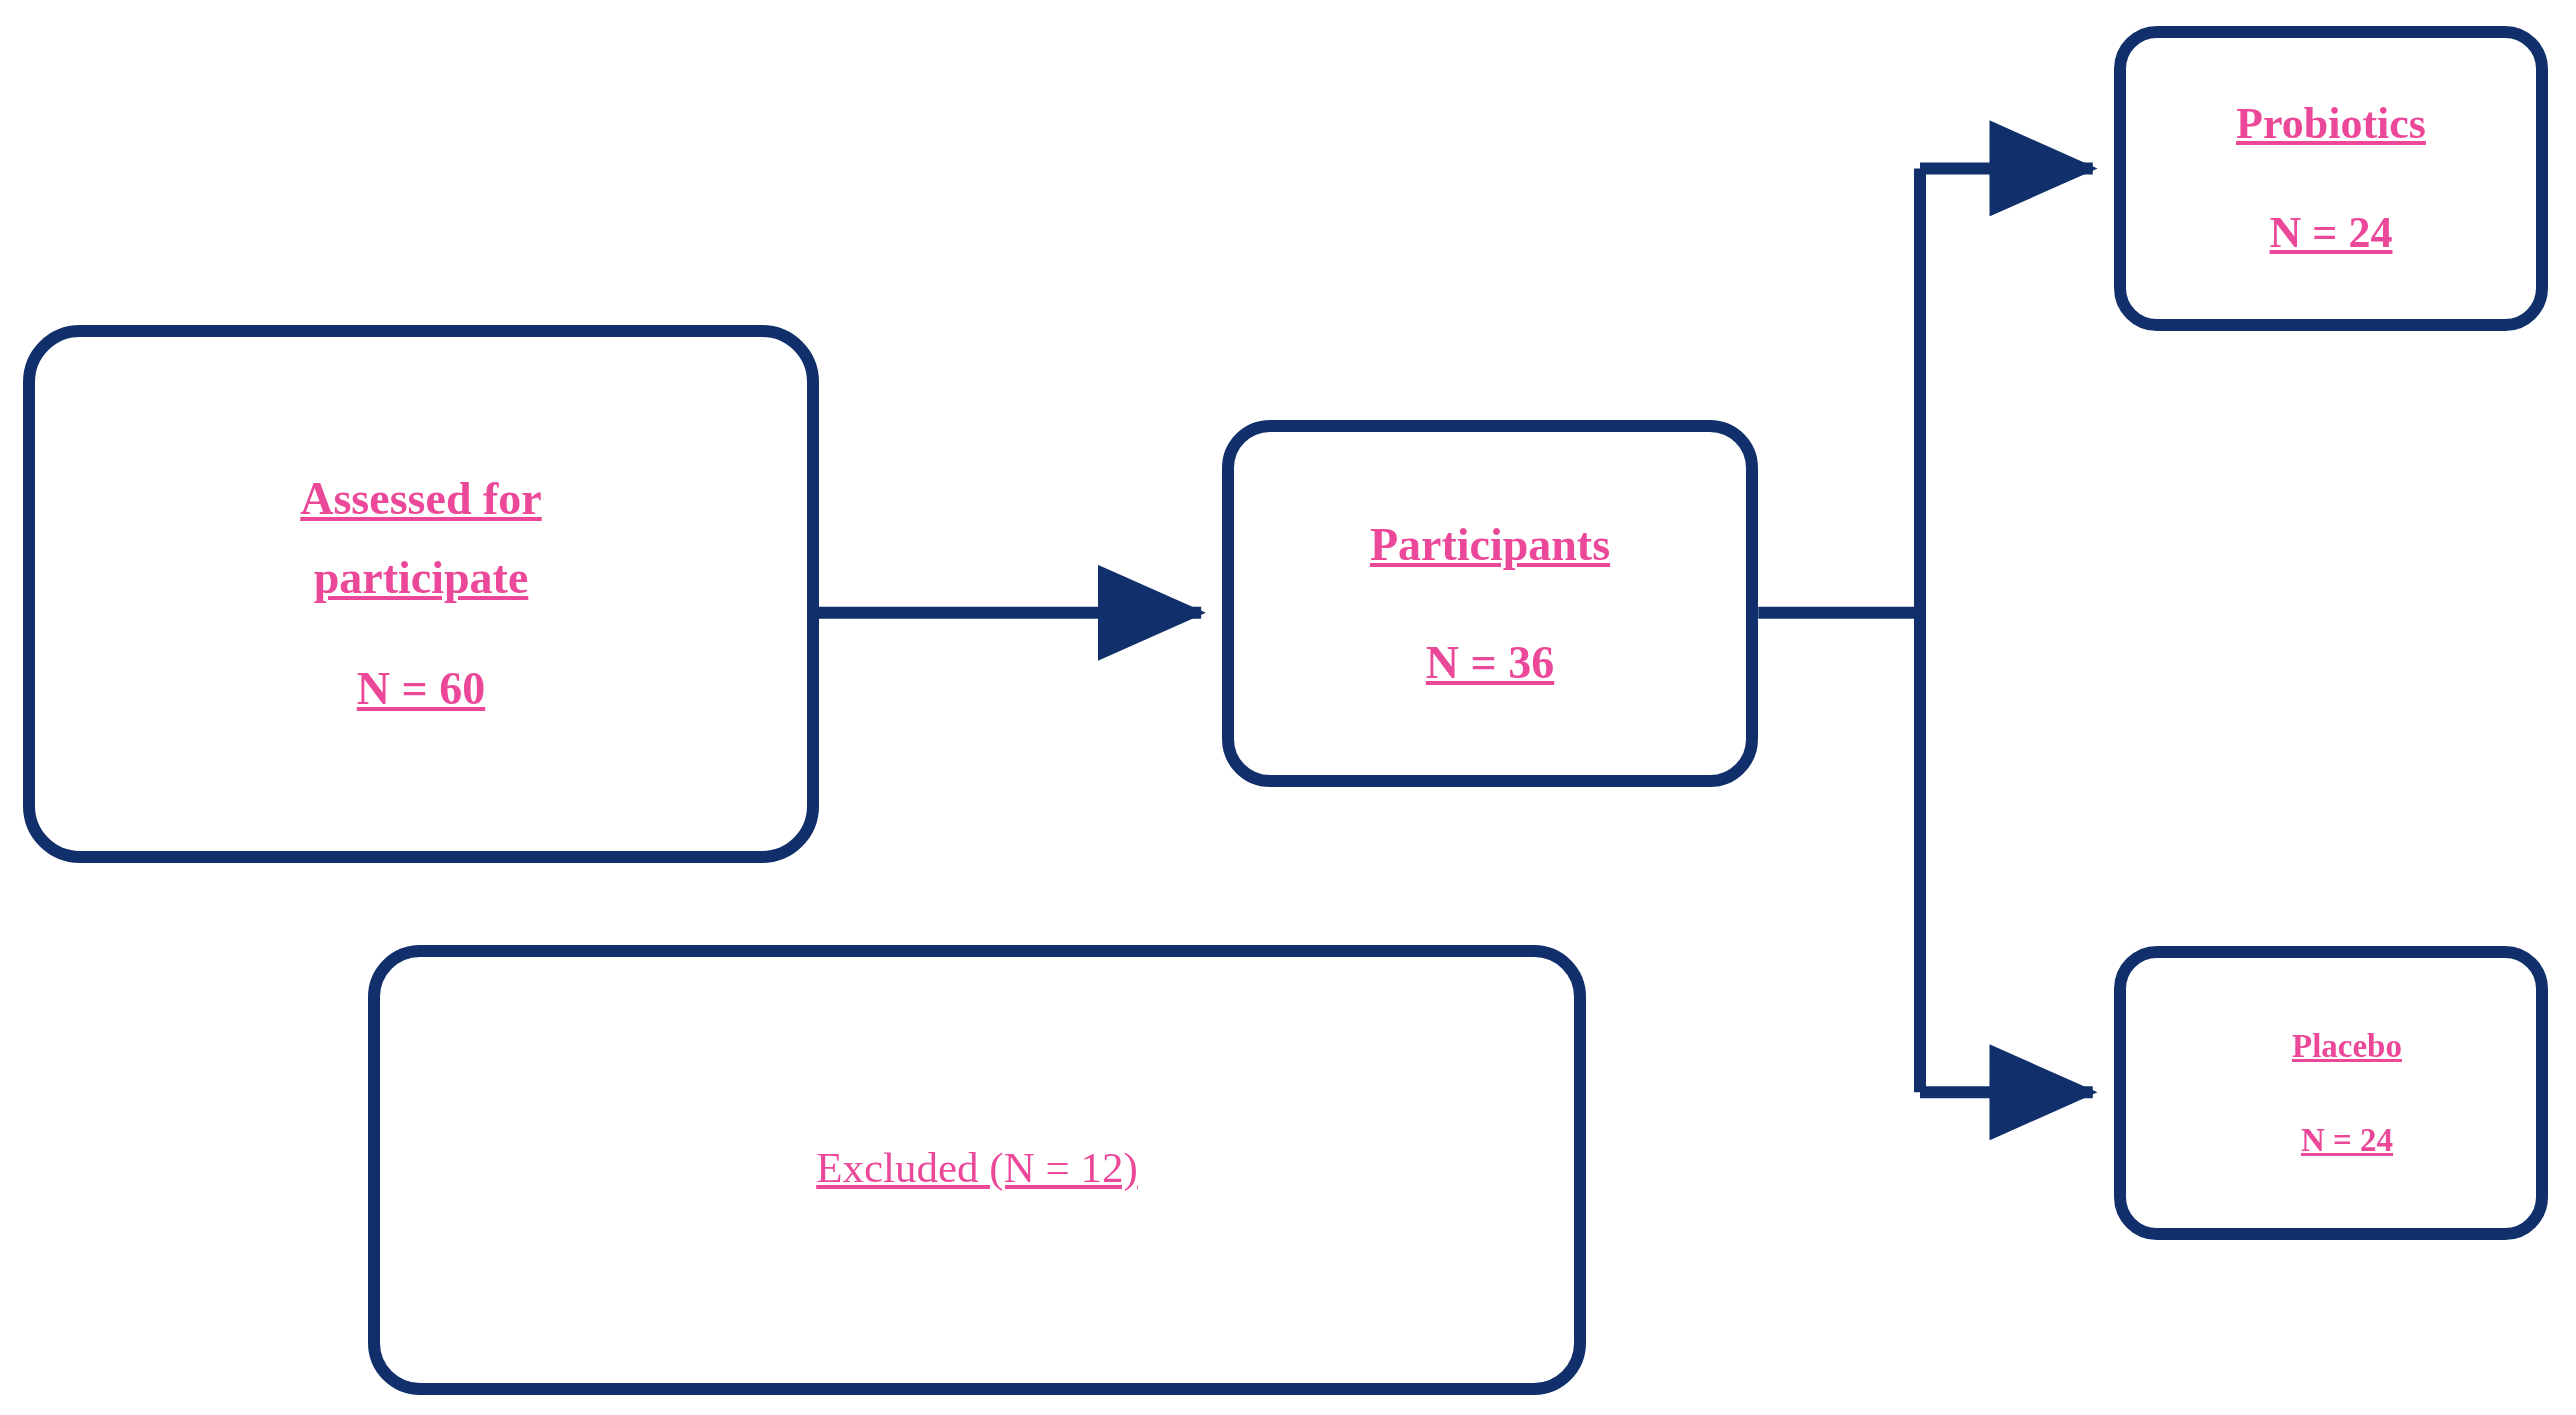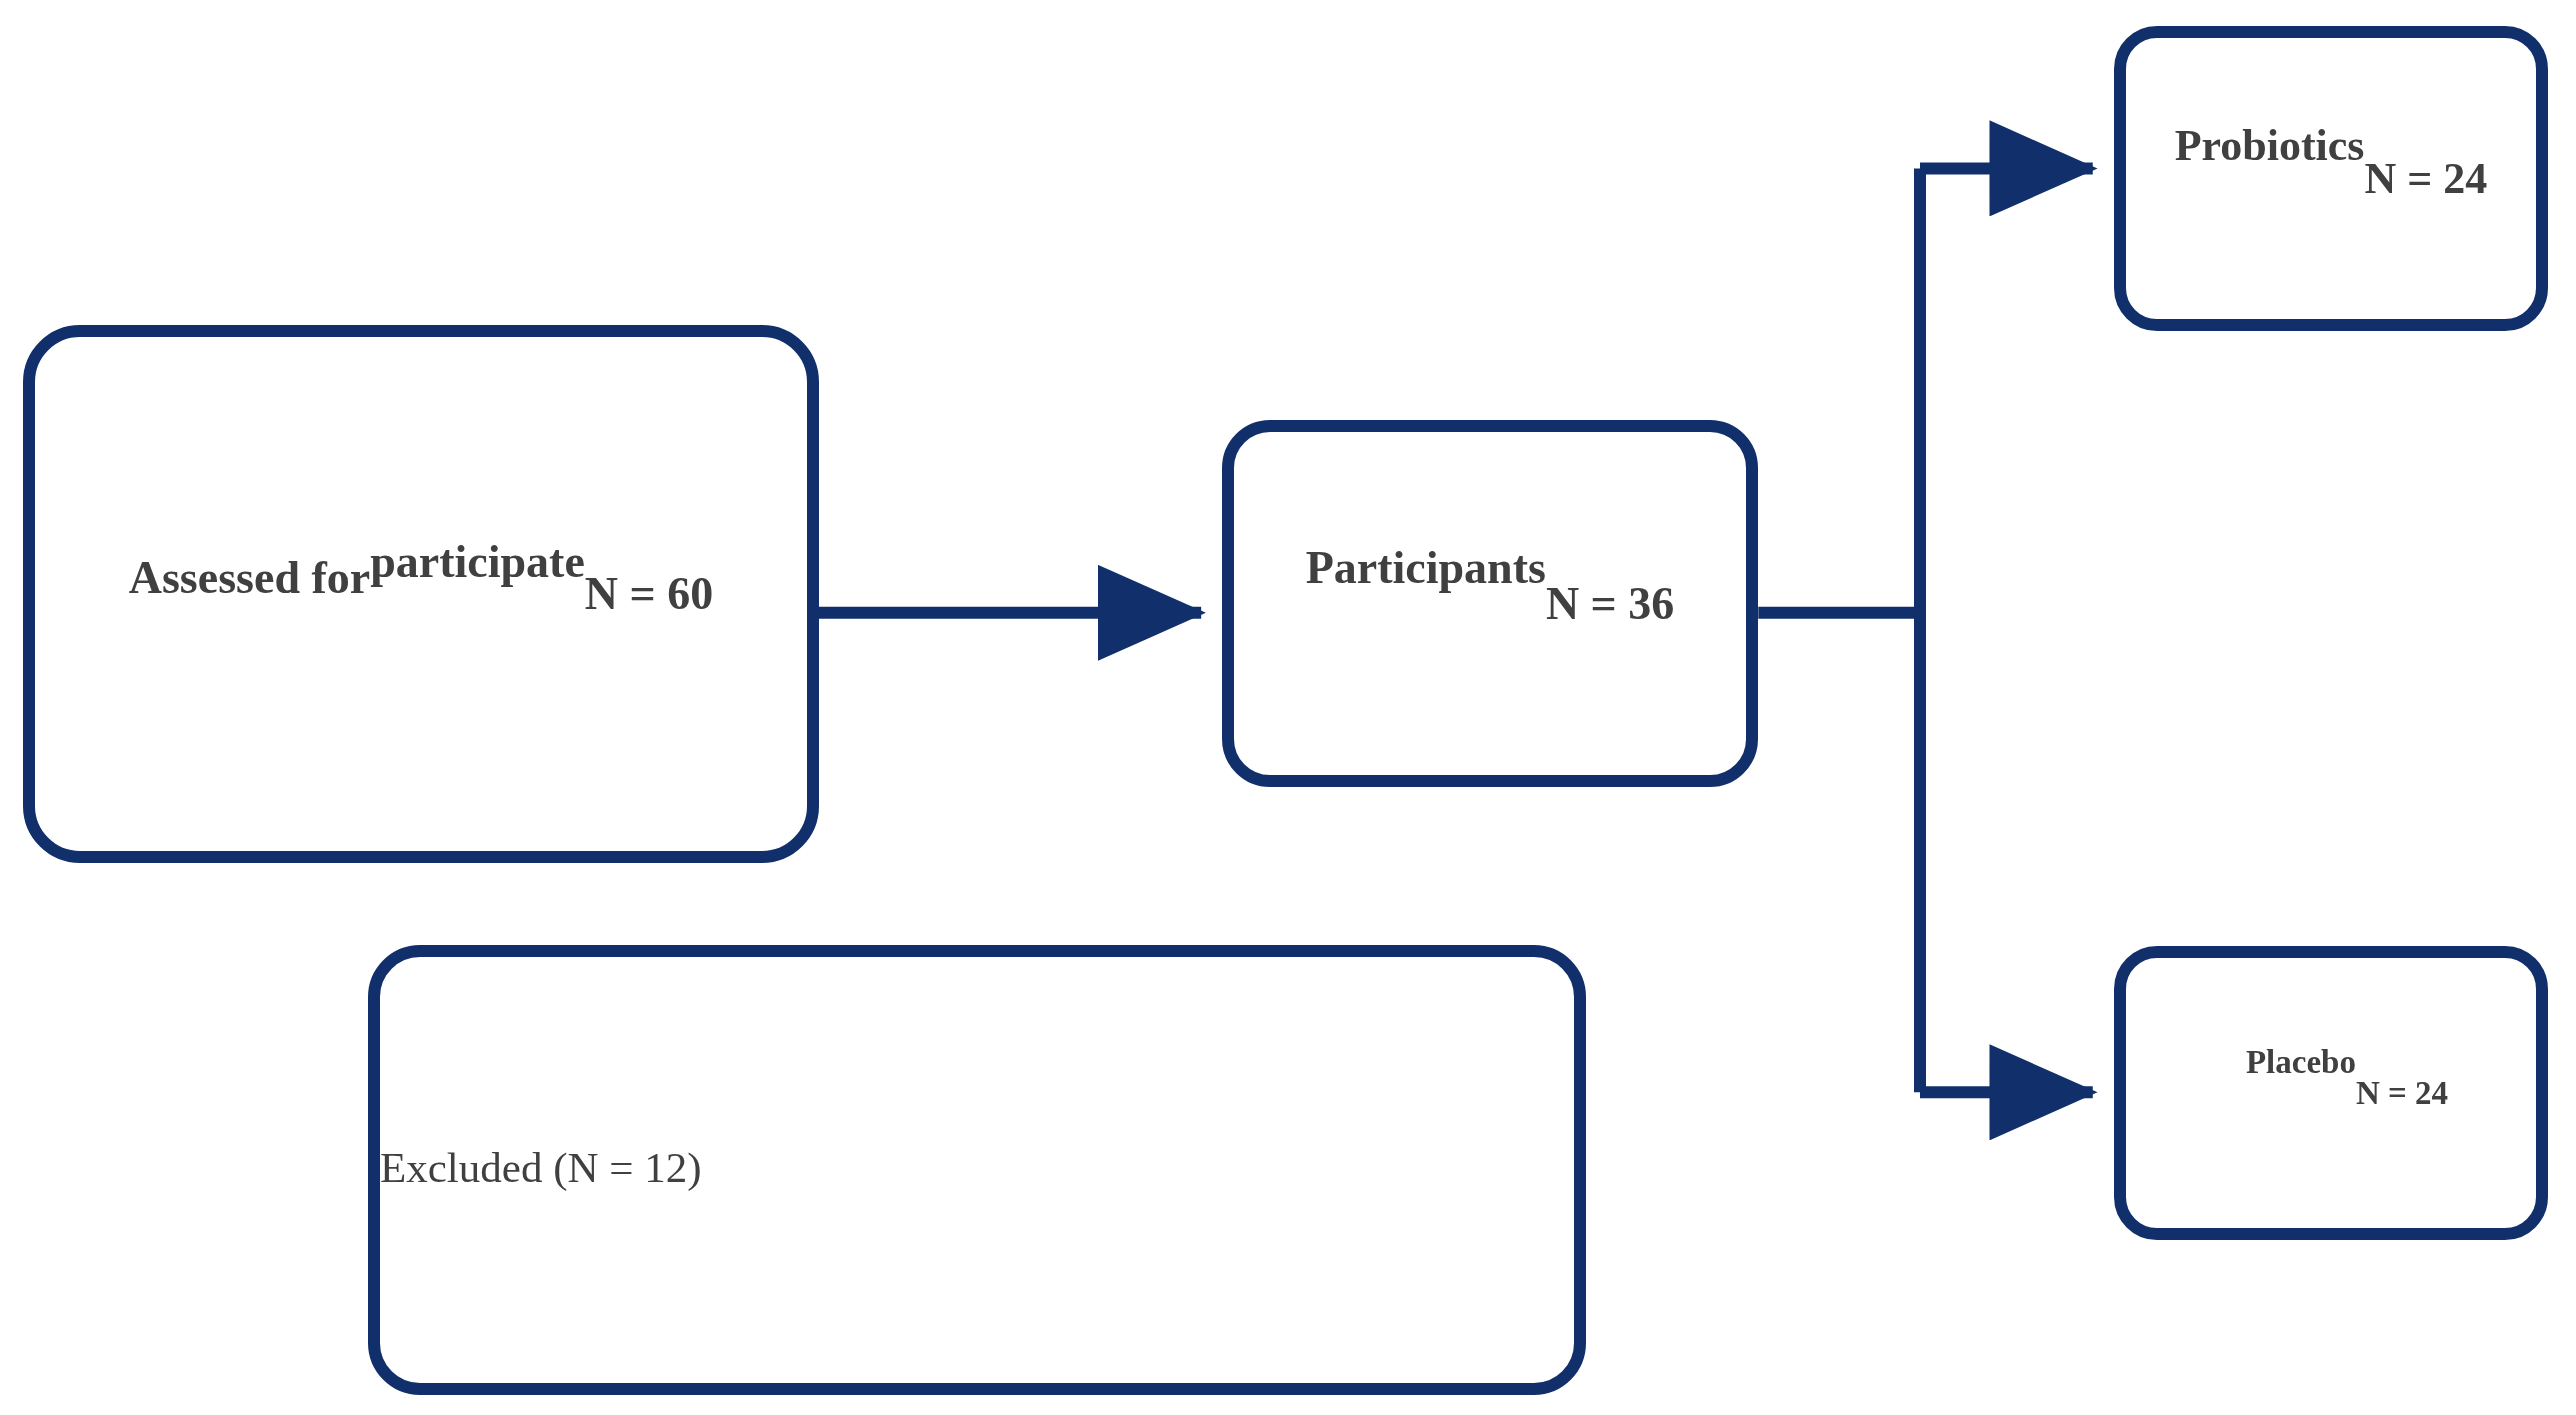--- a/index.html
+++ b/index.html
@@ -25,26 +25,27 @@
     width: 2576px;
     height: 1416px;
   }
   .node {
     position: absolute;
     box-sizing: border-box;
     background: #ffffff;
     border-style: solid;
     border-color: #11306B;
     display: flex;
-    flex-direction: row;
+    flex-direction: column;
     align-items: center;
     justify-content: center;
-    color: #404040;
+    color: #ec4899;
     text-align: center;
     z-index: 2;
+    text-decoration: underline;
   }
   .node-line {
     display: block;
     white-space: nowrap;
   }
 
   
   #node-assessed {
     left: 23px;
     top: 325px;
@@ -105,21 +106,21 @@
   
   #node-excluded {
     left: 368px;
     top: 945px;
     width: 1218px;
     height: 450px;
     border-width: 12px;
     border-radius: 52px;
     font-weight: normal;
     font-size: 43px;
-    justify-content: space-between;
+    justify-content: center;
     padding-top: 42px;
   }
   #node-excluded .excl-title {
     font-size: 43px;
     margin-bottom: 48px;
   }
   .bullet-list {
     list-style: none;
     margin: 0;
     padding: 0;

